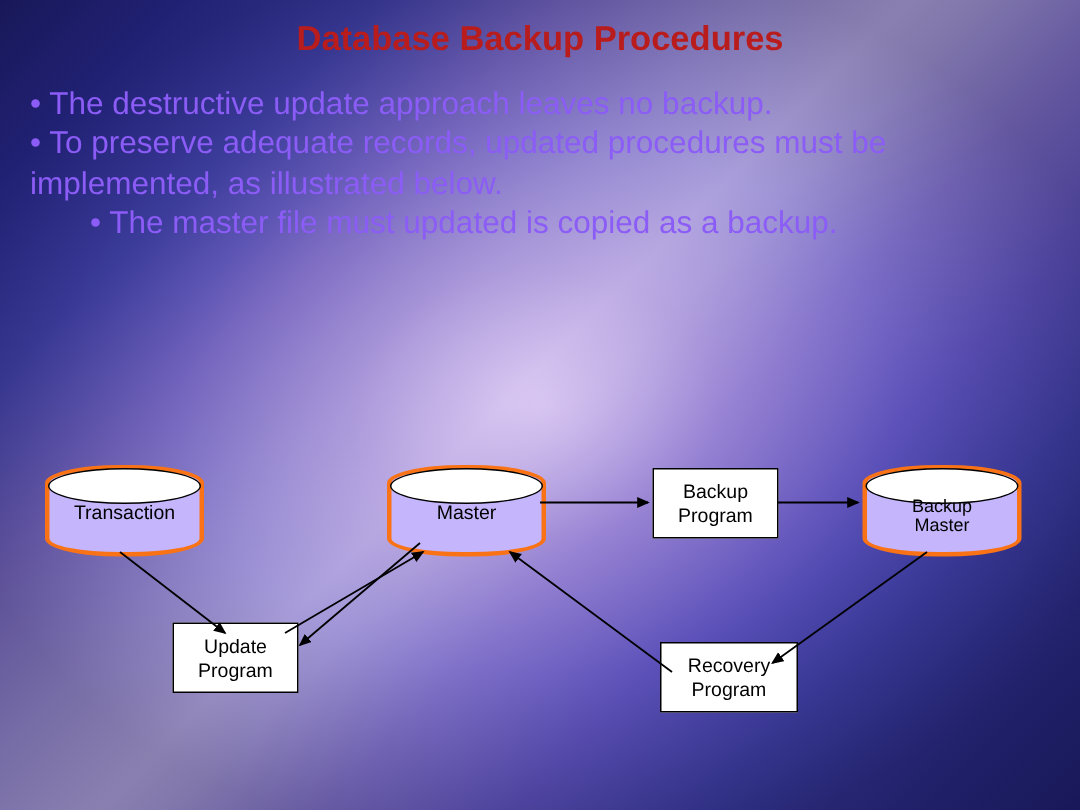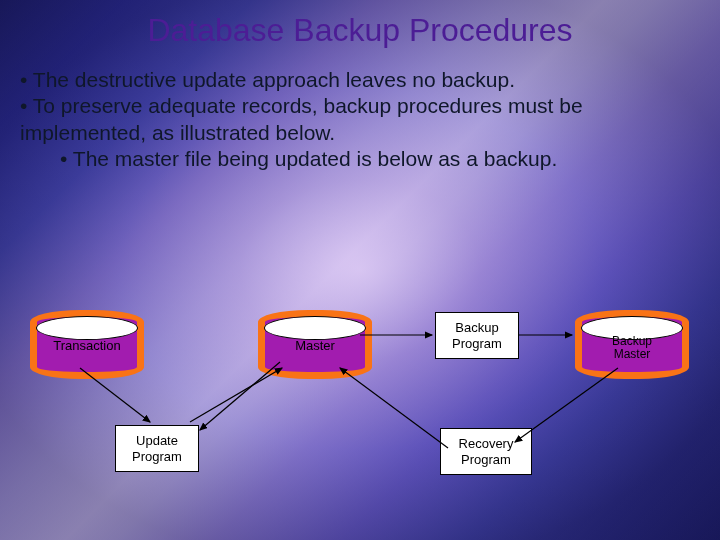--- a/index.html
+++ b/index.html
@@ -24,49 +24,49 @@
       rgba(150,130,210,0.4) 30%, 
       rgba(60,60,170,0.3) 60%, 
       rgba(20,20,80,0.4) 100%);
   }
   .content {
     position: relative;
     z-index: 2;
   }
   .title {
     text-align: center;
-    font-size: 32px;
-    color: #4c1d95;
+    font-size: 23px;
+    color: #b91c1c;
     padding-top: 12px;
     margin: 0;
-    font-weight: normal;
+    font-weight: bold;
   }
   .bullets {
-    color: #0f172a;
+    color: #8b5cf6;
     font-size: 21px;
     line-height: 1.25;
     padding: 18px 18px 0 20px;
   }
   .bullets .sub {
     padding-left: 40px;
   }
   .diagram {
     position: absolute;
     left: 20px;
     top: 290px;
     width: 680px;
     height: 230px;
     background: rgba(255,255,255,0);
   }
   .cylinder {
     position: absolute;
     width: 100px;
     height: 55px;
-    background: #a21caf;
-    border: 7px solid #f97316;
+    background: #c4b5fd;
+    border: 3px solid #f97316;
     border-radius: 50px / 12px;
   }
   .cylinder::before {
     content: "";
     position: absolute;
     top: -1px;
     left: -1px;
     right: -1px;
     height: 22px;
     background: #fff;
@@ -107,22 +107,22 @@
 </head>
 <body>
 
 <div class="bg-overlay"></div>
 
 <div class="content">
   <h1 class="title">Database Backup Procedures</h1>
 
   <div class="bullets">
     <div>• <span>The destructive update approach leaves no backup.</span></div>
-    <div>• <span>To preserve adequate records, backup procedures must be implemented, as illustrated below.</span></div>
-    <div class="sub">• <span>The master file being updated is below as a backup.</span></div>
+    <div>• <span>To preserve adequate records, updated procedures must be implemented, as illustrated below.</span></div>
+    <div class="sub">• <span>The master file must updated is copied as a backup.</span></div>
   </div>
 </div>
 
 <div class="diagram">
 
   <div class="cylinder" style="left:10px; top:20px;">
     <div class="label">Transaction</div>
   </div>
 
   <div class="cylinder" style="left:238px; top:20px;">
@@ -130,21 +130,21 @@
   </div>
 
   <div class="rect" style="left:415px; top:22px; width:82px; height:45px;">
     <span>Backup<br>Program</span>
   </div>
 
   <div class="cylinder" style="left:555px; top:20px; width:100px;">
     <div class="label" style="top:18px; font-size:12px;">Backup<br>Master</div>
   </div>
 
-  <div class="rect" style="left:95px; top:135px; width:82px; height:45px;">
+  <div class="rect" style="left:95px; top:125px; width:82px; height:45px;">
     <span>Update<br>Program</span>
   </div>
 
   <div class="rect" style="left:420px; top:138px; width:90px; height:45px;">
     <span>Recovery<br>Program</span>
   </div>
 
   <svg class="arrows">
     <defs>
       <marker id="ah" markerWidth="8" markerHeight="8" refX="6" refY="3" orient="auto">

